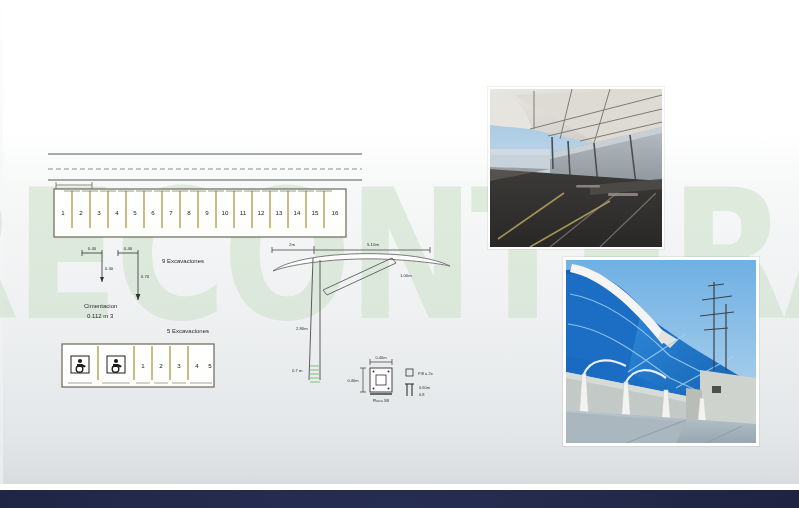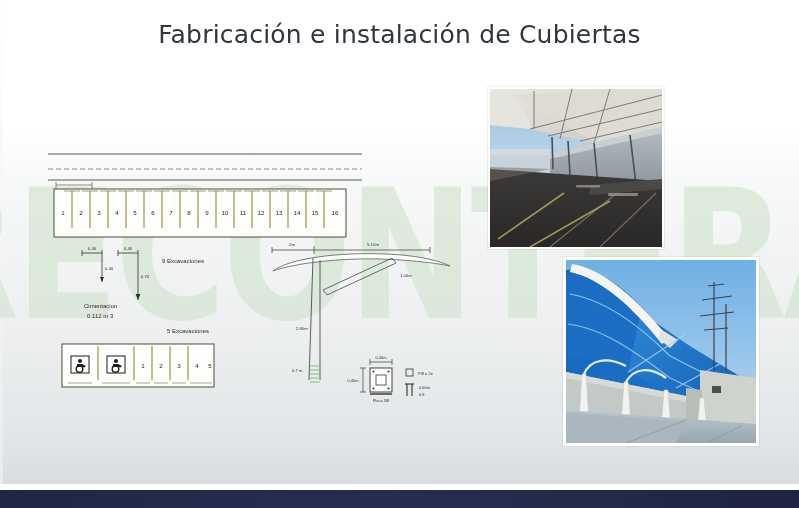--- a/index.html
+++ b/index.html
@@ -48,21 +48,20 @@
 <body>
 
 <div class="slide">
 
   <div class="edge-left"></div>
 
   <div class="watermark">
     <span>RECONTERA</span>
   </div>
 
-  <div class="title">Fabricación e instalación de Cubiertas</div>
 
   <div class="sheet">
     <svg class="svgwrap" width="430" height="270" viewBox="0 0 430 270">
       <defs>
         <linearGradient id="bayfill" x1="0" y1="0" x2="0" y2="1">
           <stop offset="0" stop-color="#ffffff"></stop>
           <stop offset="1" stop-color="#fdfdfa"></stop>
         </linearGradient>
       </defs>
 

